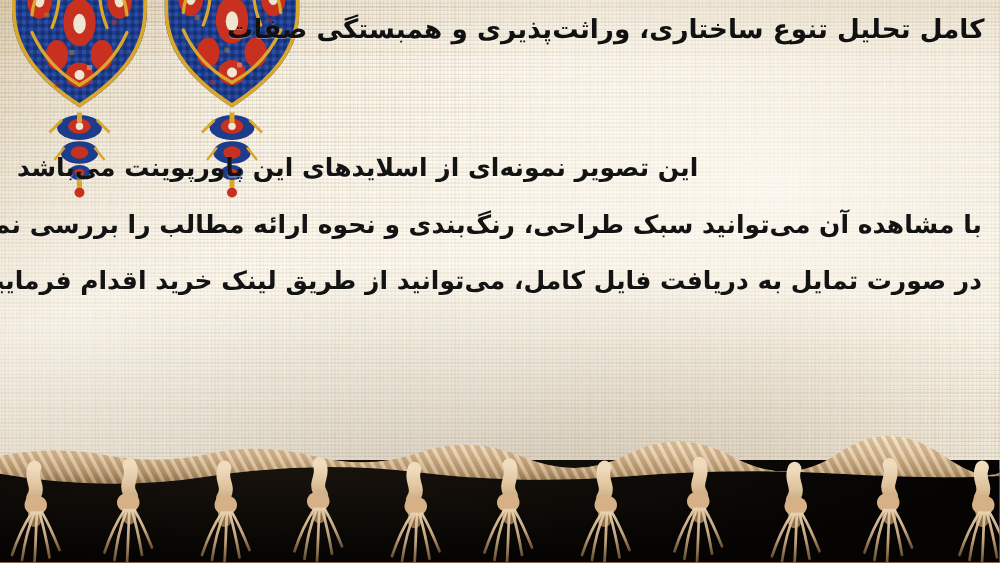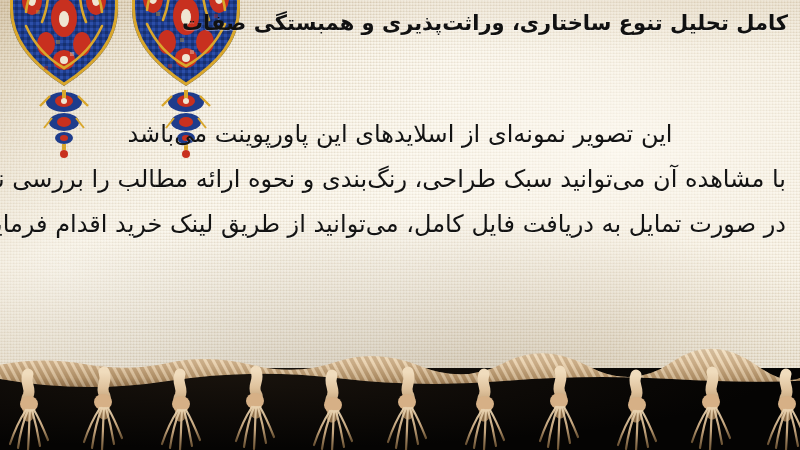--- a/index.html
+++ b/index.html
@@ -67,24 +67,24 @@
     font-weight:700;
     font-size:21px;
     line-height:35px;
     letter-spacing:-.2px;
     text-shadow:0 1px 0 rgba(255,255,255,.32);
   }
   .title-block .tline{display:block;white-space:nowrap;}
 
   .body-block{
     position:absolute;right:14px;top:112px;width:772px;
-    text-align:center;direction:rtl;
+    text-align:left;direction:rtl;
     color:#131313;
-    font-weight:400;
-    font-size:24px;
+    font-weight:700;
+    font-size:20px;
     line-height:45px;
     letter-spacing:-.2px;
     text-shadow:0 1px 0 rgba(255,255,255,.30);
   }
   .body-block .bline{display:block;white-space:nowrap;}
 
   
   .black-ground{
     position:absolute;left:0;top:368px;width:800px;height:82px;
     background:

